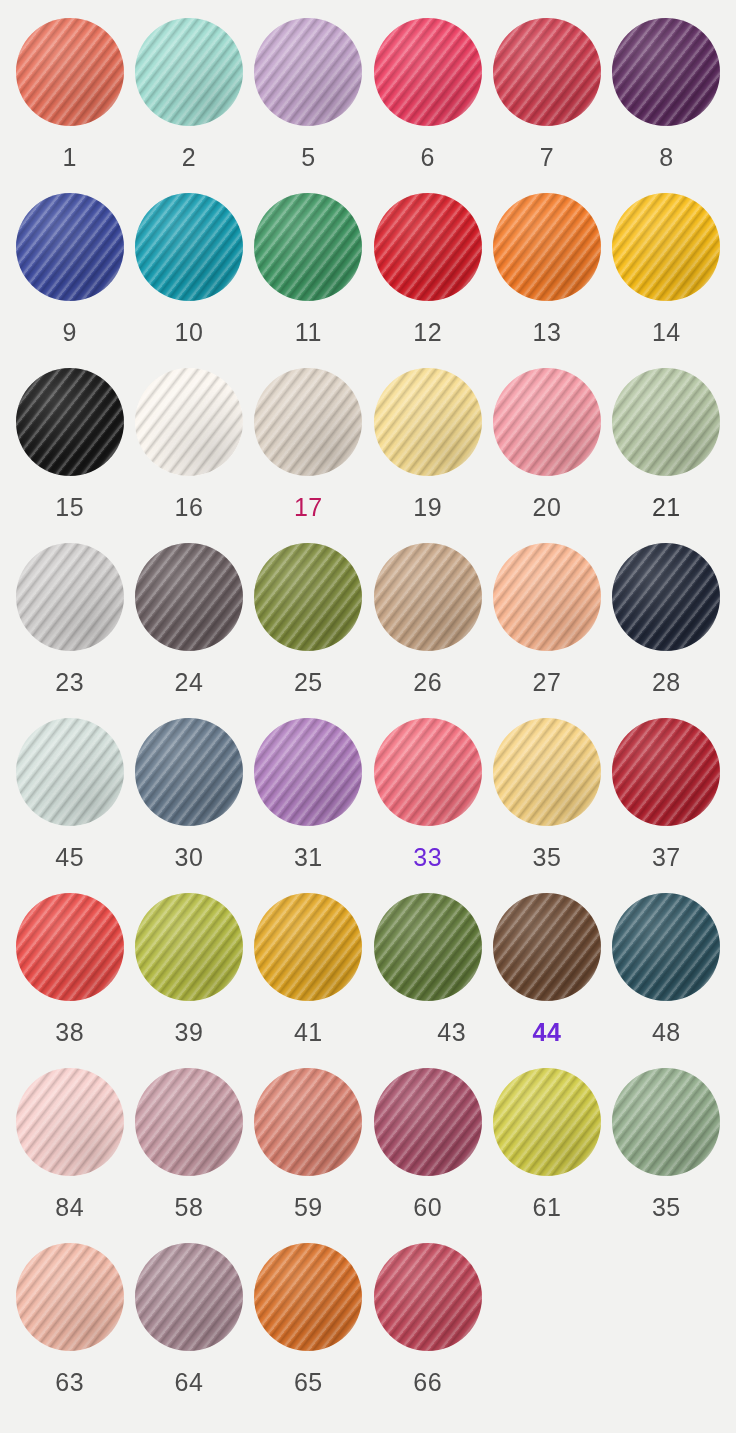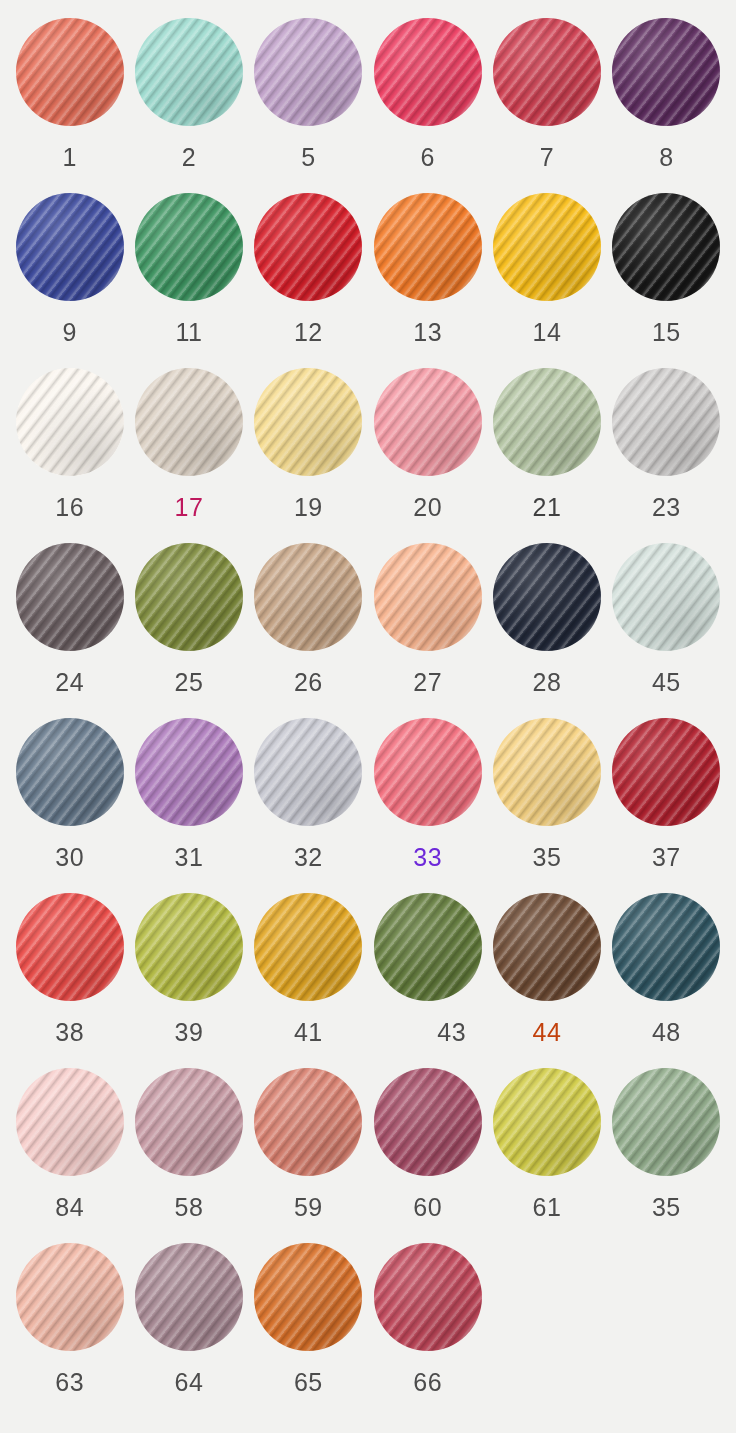--- a/index.html
+++ b/index.html
@@ -122,20 +122,27 @@
       <div class="swatch-label" style="color: rgb(76, 76, 76);">8</div>
     </div>
     <div class="swatch-cell">
       <div class="swatch-disc" style="background-color: rgb(60, 74, 158);">
         <div class="strands"></div>
         <div class="shade"></div>
       </div>
       <div class="swatch-label" style="color: rgb(76, 76, 76);">9</div>
     </div>
     <div class="swatch-cell">
+      <div class="swatch-disc" style="background-color: rgb(20, 156, 176);">
+        <div class="strands"></div>
+        <div class="shade"></div>
+      </div>
+      <div class="swatch-label" style="color: rgb(76, 76, 76);">10</div>
+    </div>
+    <div class="swatch-cell">
       <div class="swatch-disc" style="background-color: rgb(62, 150, 98);">
         <div class="strands"></div>
         <div class="shade"></div>
       </div>
       <div class="swatch-label" style="color: rgb(76, 76, 76);">11</div>
     </div>
     <div class="swatch-cell">
       <div class="swatch-disc" style="background-color: rgb(216, 31, 42);">
         <div class="strands"></div>
         <div class="shade"></div>
@@ -255,27 +262,20 @@
       <div class="swatch-label" style="color: rgb(76, 76, 76);">30</div>
     </div>
     <div class="swatch-cell">
       <div class="swatch-disc" style="background-color: rgb(175, 124, 190);">
         <div class="strands"></div>
         <div class="shade"></div>
       </div>
       <div class="swatch-label" style="color: rgb(76, 76, 76);">31</div>
     </div>
     <div class="swatch-cell">
-      <div class="swatch-disc" style="background-color: rgb(201, 202, 211);">
-        <div class="strands"></div>
-        <div class="shade"></div>
-      </div>
-      <div class="swatch-label" style="color: rgb(76, 76, 76);">32</div>
-    </div>
-    <div class="swatch-cell">
       <div class="swatch-disc" style="background-color: rgb(244, 112, 127);">
         <div class="strands"></div>
         <div class="shade"></div>
       </div>
       <div class="swatch-label" style="color: #6d28d9;">33</div>
     </div>
     <div class="swatch-cell">
       <div class="swatch-disc" style="background-color: rgb(247, 211, 131);">
         <div class="strands"></div>
         <div class="shade"></div>
@@ -315,21 +315,21 @@
         <div class="strands"></div>
         <div class="shade"></div>
       </div>
       <div class="swatch-label" style="color: rgb(76, 76, 76); margin-left: 48px;">43</div>
     </div>
     <div class="swatch-cell">
       <div class="swatch-disc" style="background-color: rgb(110, 75, 52);">
         <div class="strands"></div>
         <div class="shade"></div>
       </div>
-      <div class="swatch-label" style="color: #c2410c;">44</div>
+      <div class="swatch-label" style="color: #6d28d9; font-weight: bold;">44</div>
     </div>
     <div class="swatch-cell">
       <div class="swatch-disc" style="background-color: rgb(47, 85, 98);">
         <div class="strands"></div>
         <div class="shade"></div>
       </div>
       <div class="swatch-label" style="color: rgb(76, 76, 76);">48</div>
     </div>
     <div class="swatch-cell">
       <div class="swatch-disc" style="background-color: rgb(248, 207, 204);">

